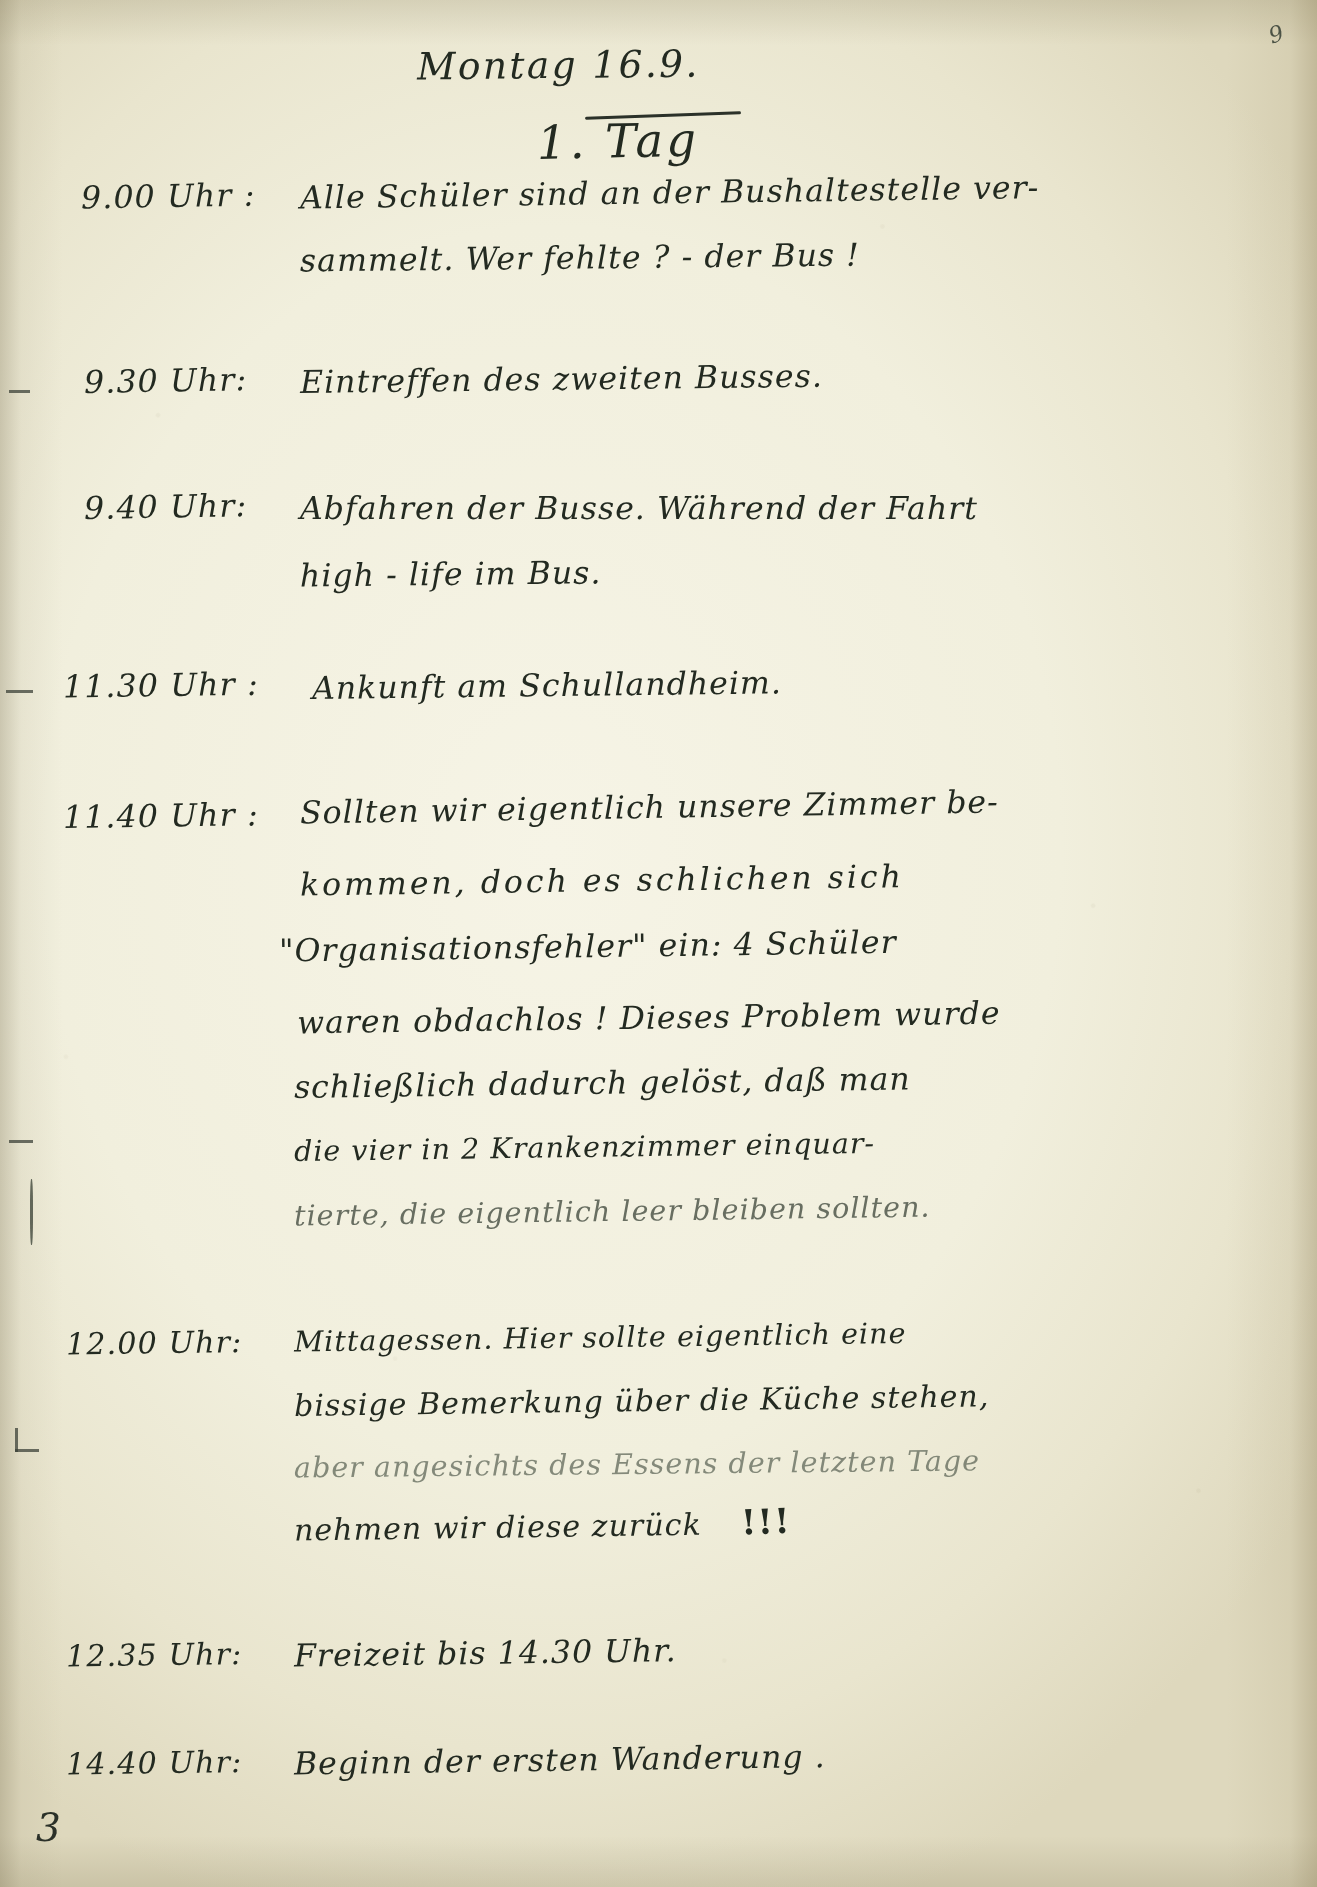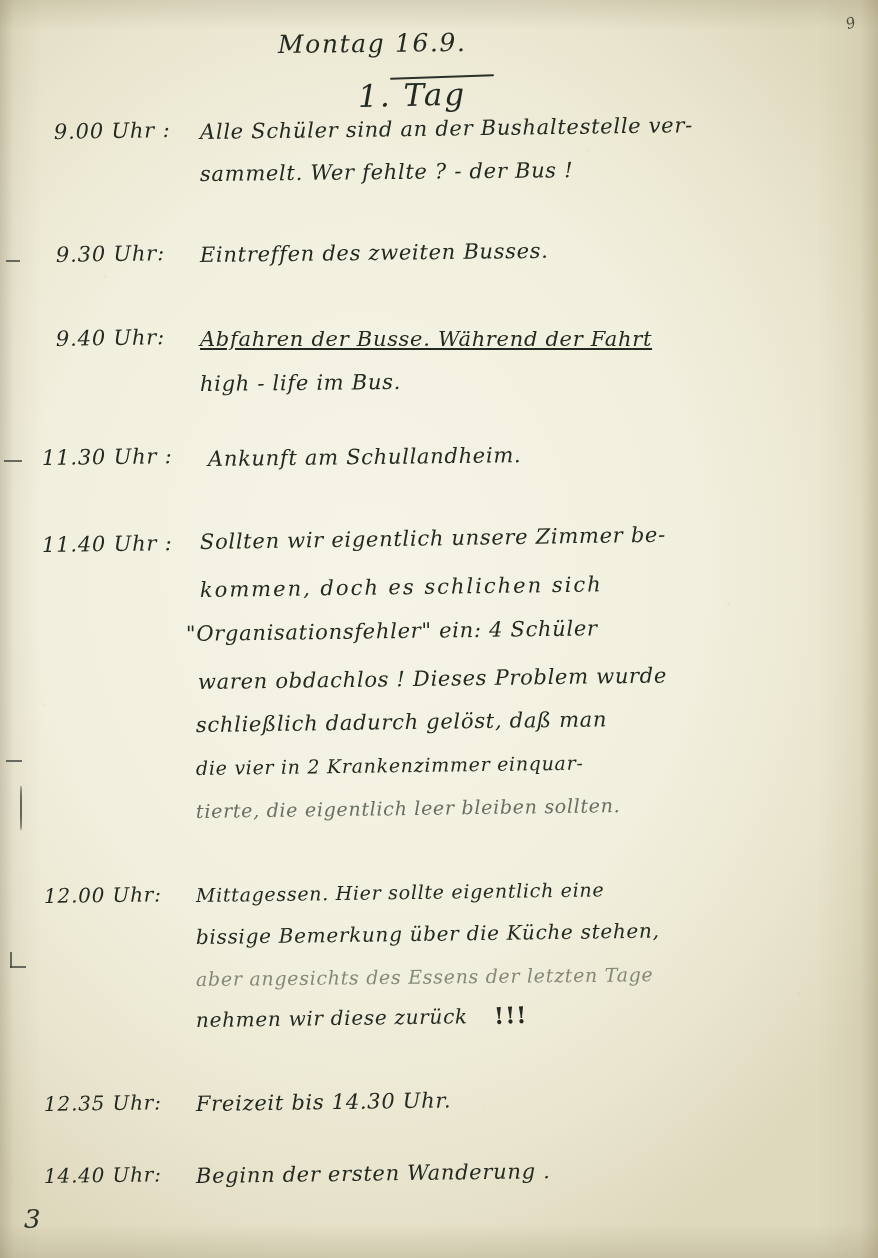--- a/index.html
+++ b/index.html
@@ -160,21 +160,21 @@
     <div class="line ink hand" style="left:200px; top:162px; transform:rotate(-0.6deg);">sammelt. Wer fehlte ? - der Bus !</div>
   </div>
 
   <div class="entry">
     <div class="time ink hand" style="left:56px; top:243px; transform:rotate(-1deg);">9.30 Uhr:</div>
     <div class="line ink hand" style="left:200px; top:243px; transform:rotate(-0.7deg);">Eintreffen des zweiten Busses.</div>
   </div>
 
   <div class="entry">
     <div class="time ink hand" style="left:56px; top:327px; transform:rotate(-1deg);">9.40 Uhr:</div>
-    <div class="line ink hand" style="left:200px; top:327px; transform:rotate(-1de2deg);text-decoration:underline;">Abfahren der Busse. Während der Fahrt</div>
+    <div class="line ink hand" style="left:200px; top:327px; transform:rotate(-1de2deg);">Abfahren der Busse. Während der Fahrt</div>
     <div class="line ink hand" style="left:200px; top:372px; transform:rotate(-0.6deg);">high - life im Bus.</div>
   </div>
 
   <div class="entry">
     <div class="time ink hand" style="left:42px; top:446px; transform:rotate(-0.8deg);">11.30 Uhr :</div>
     <div class="line ink hand" style="left:208px; top:447px; transform:rotate(-0.7deg);">Ankunft am Schullandheim.</div>
   </div>
 
   <div class="entry">
     <div class="time ink hand" style="left:42px; top:533px; transform:rotate(-0.8deg);">11.40 Uhr :</div>

